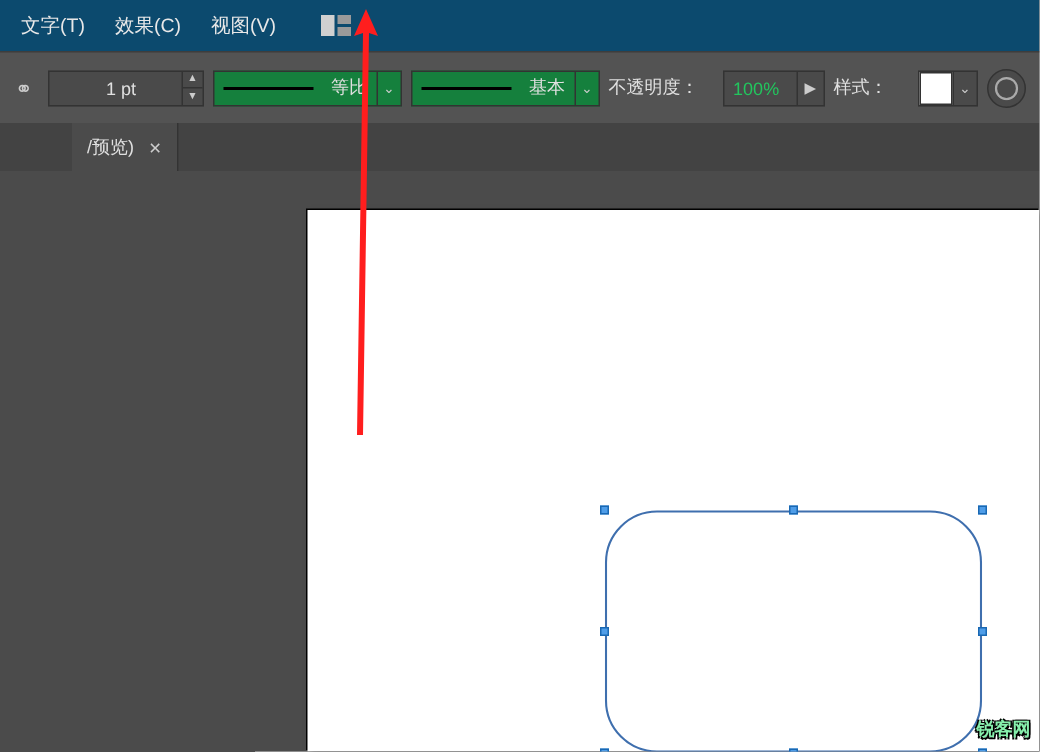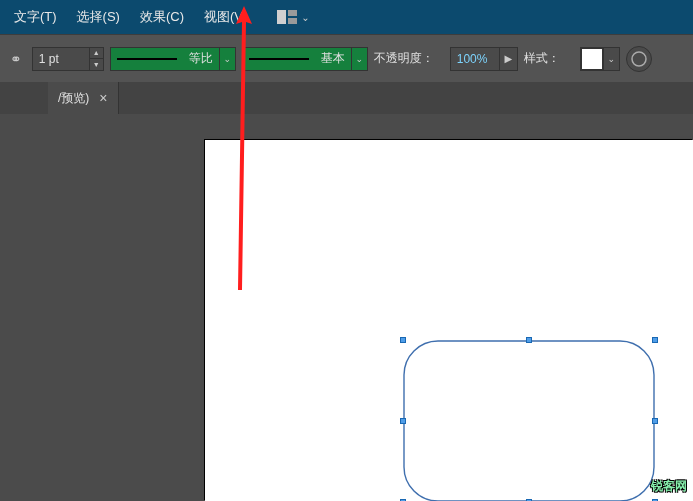--- a/index.html
+++ b/index.html
@@ -10,34 +10,34 @@
   .menu-item { padding: 6px 10px; cursor: pointer; }
   .menu-sep { width: 14px; }
   .layout-btn { display: flex; align-items: center; gap: 4px; padding: 4px 6px; }
   .layout-icon { display: inline-flex; }
   .layout-icon svg { display:block; }
   .chev { font-size: 10px; color: #ccc; }
 
   
   .optbar { height: 48px; background: #535353; display: flex; align-items: center; padding: 0 6px; font-size: 12px; color: #e0e0e0; gap: 6px; border-top:1px solid #3d3d3d; }
   .stroke-weight { display:flex; align-items:center; border:1px solid #333; background:#4a4a4a; height:24px; }
-  .sw-input { width: 56px; height: 22px; background:#4a4a4a; border:none; color:#e0e0e0; padding:0 6px; font-size:12px; text-align:left; }
+  .sw-input { width: 56px; height: 22px; background:#4a4a4a; border:none; color:#e0e0e0; padding:0 6px; font-size:12px; text-align:left;margin-left:32px; }
   .stepper { width:14px; height:22px; display:flex; flex-direction:column; border-left:1px solid #333;}
   .step-up,.step-down{flex:1;display:flex;align-items:center;justify-content:center;font-size:7px;color:#ccc;cursor:pointer;border:none;background:transparent;}
   .step-up{border-bottom:1px solid #333;}
 
   .line-select { display:flex; align-items:center; height:24px; border:1px solid #333; background:#15803d; }
   .line-preview { width:72px; height:22px; display:flex; align-items:center; justify-content:center; }
   .line-preview .ln { width:60px; height:2px; background:#000; }
   .line-label { padding:0 6px; font-size:12px; color:#e0e0e0; }
   .dd { width:16px; height:22px; display:flex; align-items:center; justify-content:center; font-size:9px; color:#ccc; border-left:1px solid #333; cursor:pointer;}
 
   .opacity-wrap { display:flex; align-items:center; gap:16px; }
   .op-input { display:flex; align-items:center; border:1px solid #333; background:#4a4a4a; height:24px; }
-  .op-val { width:48px; height:22px; background:transparent; border:none; color:#7dd3fc; padding:0 6px; font-size:12px; }
+  .op-val { width:48px; height:22px; background:transparent; border:none; color:#22c55e; padding:0 6px; font-size:12px; }
   .arrow-btn { width:18px; height:22px; display:flex; align-items:center; justify-content:center; font-size:10px; color:#ccc; cursor:pointer; border-left:1px solid #333;}
 
   .style-wrap { display:flex; align-items:center; gap:20px;}
   .swatch { width:22px; height:22px; background:#fff; border:1px solid #333; }
   .circle-btn { width:26px; height:26px; border-radius:50%; border:1px solid #333; background:#4a4a4a; display:flex; align-items:center; justify-content:center; }
 
   .link-icon { font-size:14px; padding:0 4px; color:#ccc;}
 
   
   .tabbar { height: 32px; background: #434343; display:flex; align-items:stretch; }
@@ -57,21 +57,20 @@
   .red-arrow { position:absolute; z-index:50; pointer-events:none; }
 
   
   .watermark { position:absolute; right:6px; bottom:6px; font-size:12px; font-weight:bold; color:#86efac; text-shadow: -1px -1px 0 #000, 1px -1px 0 #000, -1px 1px 0 #000, 1px 1px 0 #000; z-index:60; }
 </style>
 </head>
 <body>
 
 <div class="menubar">
   <div class="menu-item">文字(T)</div>
-  <div class="menu-item">选择(S)</div>
   <div class="menu-item">效果(C)</div>
   <div class="menu-item">视图(V)</div>
   <div class="menu-sep"></div>
   <div class="layout-btn">
     <span class="layout-icon">
       <svg width="20" height="14">
           <rect x="0" y="0" width="9" height="14" fill="#d0d0d0"></rect>
           <rect x="11" y="0" width="9" height="6" fill="#9a9a9a"></rect>
           <rect x="11" y="8" width="9" height="6" fill="#9a9a9a"></rect>
         </svg>

